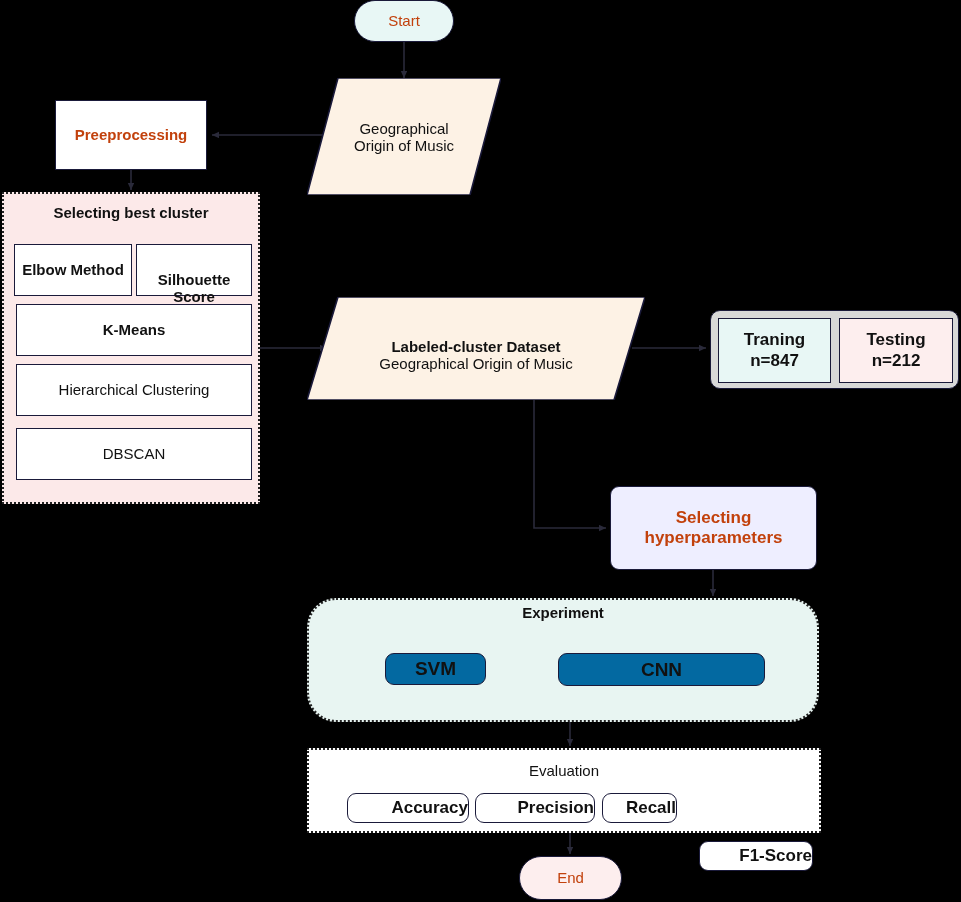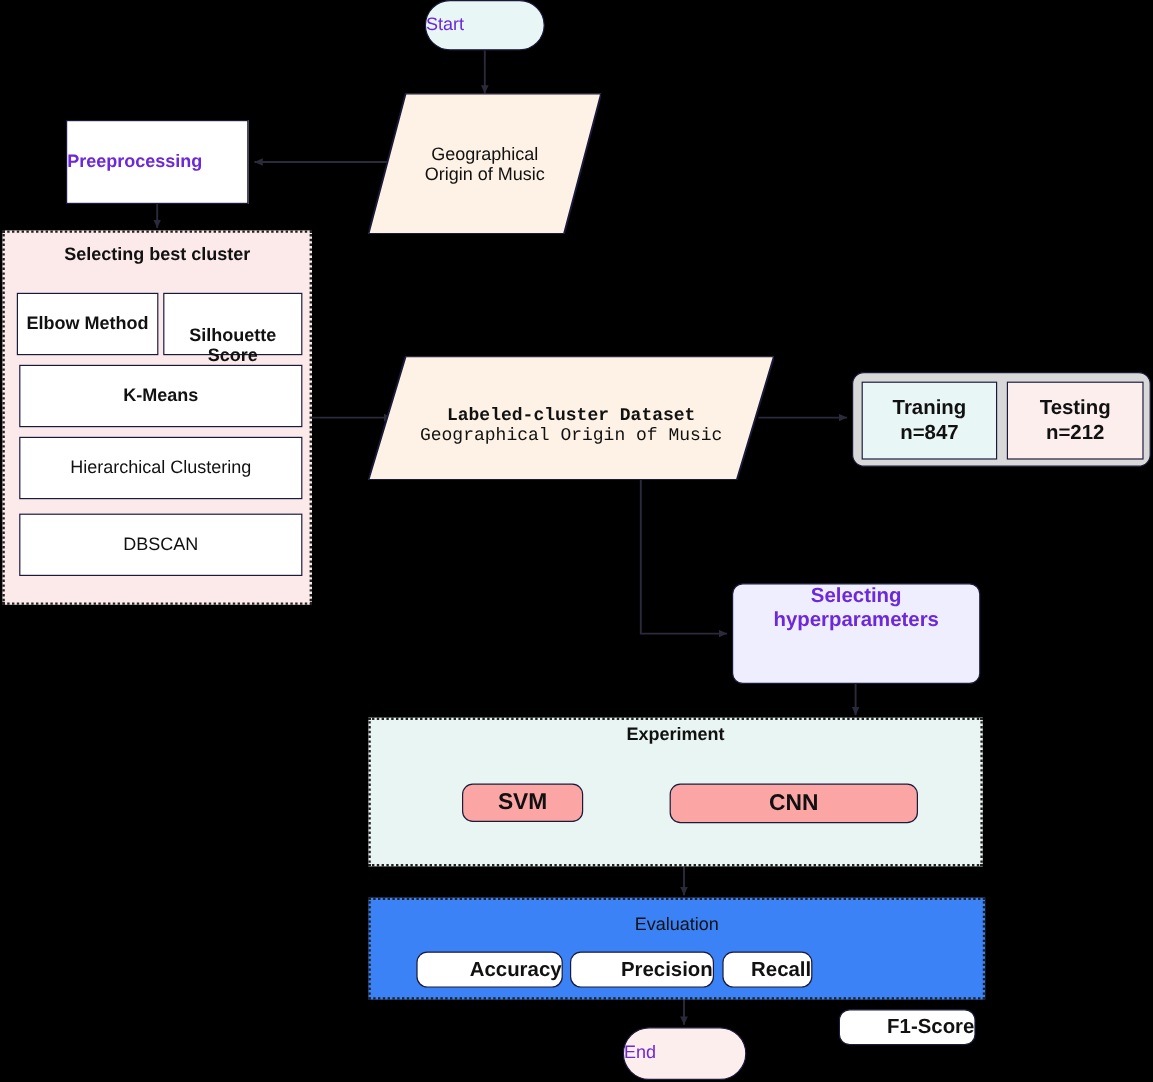--- a/index.html
+++ b/index.html
@@ -3,21 +3,21 @@
 <meta charset="utf-8">
 <title>ML Pipeline Flowchart</title>
 <style>
   html,body{margin:0;padding:0;background:#000;}
   body{
     font-family:"Liberation Sans","DejaVu Sans",sans-serif;
     width:961px;height:902px;position:relative;overflow:hidden;
   }
   #stage{position:absolute;left:0;top:0;width:961px;height:902px;}
   .node{position:absolute;box-sizing:border-box;display:flex;align-items:center;
-        text-align:center;color:#6d28d9;line-height:1.2;}
+        justify-content:center;text-align:center;color:#c2410c;line-height:1.2;}
 
   
   .pill{border-radius:999px;border:1.4px solid #1a1a3a;font-size:15px;}
   #start-node{left:354px;top:0px;width:100px;height:42px;background:#e8f7f5;}
   #end-node{left:519px;top:856px;width:103px;height:44px;background:#fdeeee;}
 
   
   .para-wrap{position:absolute;}
   .para-wrap svg{position:absolute;left:0;top:0;}
   .para-label{position:absolute;left:0;top:0;width:100%;height:100%;
@@ -56,30 +56,30 @@
       font-weight:bold;line-height:1.2;}
   #training-box{left:7px;top:7px;width:113px;height:65px;background:#e8f7f5;}
   #testing-box{left:128px;top:7px;width:114px;height:65px;background:#fdeeee;}
 
   
   #hyperparams-node{left:610px;top:486px;width:207px;height:84px;background:#eeeeff;
       border:1.4px solid #1a1a3a;border-radius:9px;font-size:17px;font-weight:bold;
       flex-direction:column;}
 
   
-  #experiment-group{left:307px;top:598px;width:512px;height:124px;background:#e8f5f2;}
+  #experiment-group{left:307px;top:598px;width:512px;height:124px;background:#e8f5f2;border-radius:29px;}
   #experiment-group .group-title{top:4px;font-size:15px;font-weight:bold;}
-  .model-btn{position:absolute;box-sizing:border-box;background:#fca5a5;
+  .model-btn{position:absolute;box-sizing:border-box;background:#0369a1;
       border:1.4px solid #1a1a3a;border-radius:9px;display:flex;align-items:center;
       justify-content:center;color:#111;font-size:19px;font-weight:bold;}
   #svm-btn{left:76px;top:53px;width:101px;height:32px;}
   #cnn-btn{left:249px;top:53px;width:207px;height:33px;}
 
   
-  #evaluation-group{left:307px;top:748px;width:514px;height:85px;background:#3b82f6;}
+  #evaluation-group{left:307px;top:748px;width:514px;height:85px;background:#ffffff;}
   #evaluation-group .group-title{top:12px;font-size:15px;}
   .metric-btn{position:absolute;box-sizing:border-box;background:#ffffff;
       border:1.4px solid #1a1a3a;border-radius:9px;display:flex;align-items:center;
       justify-content:flex-end;color:#111;font-size:17px;font-weight:bold;}
   #metric-accuracy{left:38px;top:43px;width:122px;height:30px;}
   #metric-precision{left:166px;top:43px;width:120px;height:30px;}
   #metric-recall{left:293px;top:43px;width:75px;height:30px;}
   #metric-f1{left:390px;top:43px;width:114px;height:30px;margin-top:48px;}
 
   
@@ -155,21 +155,21 @@
 
     <div class="cluster-item" id="hierarchical">
       <span>Hierarchical Clustering</span>
     </div>
 
     <div class="cluster-item" id="dbscan">
       <span>DBSCAN</span>
     </div>
   </div>
 
-  <div class="para-wrap" id="labeled-dataset-node" style="left:307px;top:297px;width:338px;height:115px;font-family:Liberation Mono, monospace;">
+  <div class="para-wrap" id="labeled-dataset-node" style="left:307px;top:297px;width:338px;height:115px;">
     <svg width="338" height="103" viewBox="0 0 338 103" xmlns="http://www.w3.org/2000/svg">
       <polygon points="31,0 338,0 307,103 0,103" fill="#fdf2e5" stroke="#1a1a3a" stroke-width="1.6"></polygon>
     </svg>
     <div class="para-label">
       <span style="font-size:15px;font-weight:bold;">Labeled-cluster Dataset</span>
       <span style="font-size:15px;">Geographical Origin of Music</span>
     </div>
   </div>
 
   <div id="split-group">

